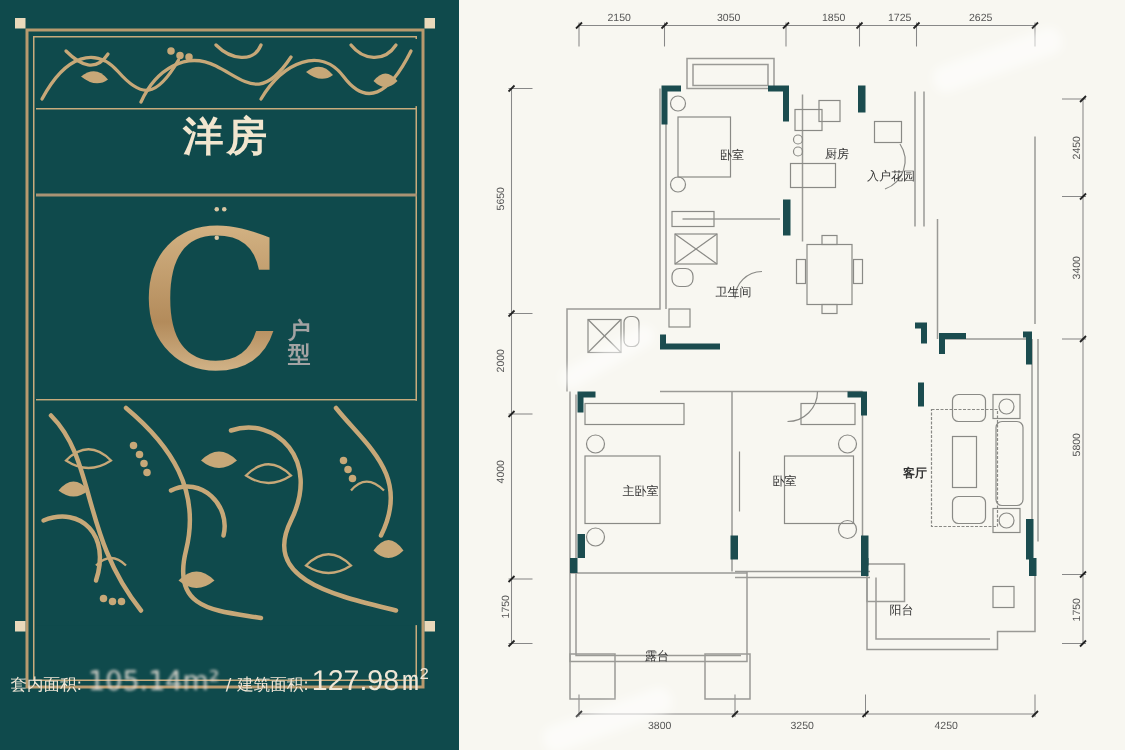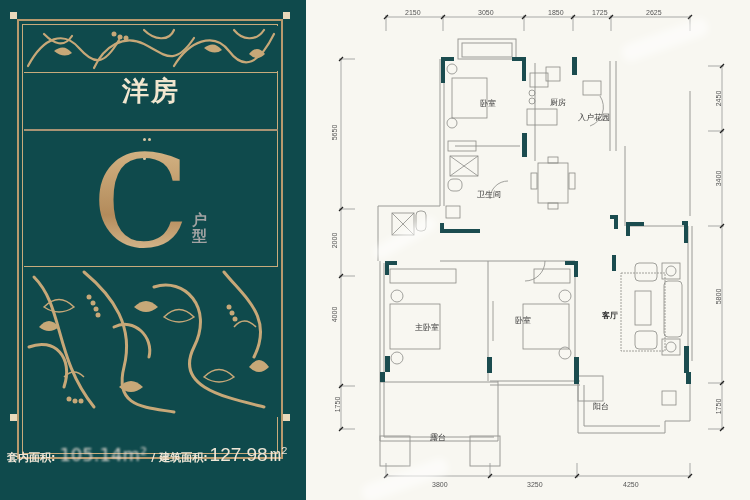--- a/index.html
+++ b/index.html
@@ -10,21 +10,21 @@
   .corner{position:absolute;width:7px;height:7px;background:#e9d9bb;}
   .orn{position:absolute;overflow:hidden;}
   .orn svg{display:block;}
   .title-band{position:absolute;left:24px;top:72px;width:254px;height:56px;border-top:1px solid #c8ab7c;border-bottom:2px solid #a99374;display:flex;align-items:flex-start;justify-content:center;}
   .title-text{font-family:"DejaVu Serif",serif;font-weight:bold;font-size:27px;color:#f1e6cf;letter-spacing:2px;}
   .dot-sep{position:absolute;left:143px;top:126px;width:14px;height:4px;}
   .dot-sep span{display:inline-block;width:3px;height:3px;background:#d9c6a3;margin-right:2px;border-radius:50%;}
   .big-letter{position:absolute;left:92px;top:138px;font-family:"DejaVu Serif",serif;font-size:128px;line-height:128px;color:#c9a876;background:linear-gradient(180deg,#d8b98a 0%,#b38b5b 60%,#e2c9a0 100%);-webkit-background-clip:text;background-clip:text;-webkit-text-fill-color:transparent;}
   .unit-type{position:absolute;left:192px;top:212px;width:16px;font-size:15px;line-height:16px;color:#a3a3a3;font-family:"DejaVu Sans",sans-serif;font-weight:bold;}
   .area-line{position:absolute;left:7px;top:444px;display:flex;align-items:baseline;color:#efe6d6;white-space:nowrap;}
-  .area-lbl{font-size:11px;font-weight:bold;}
+  .area-lbl{font-size:11px;font-weight:normal;}
   .area-val-blur{font-size:18px;margin:0 4px;color:#d7d3cb;filter:blur(1.2px);}
   .area-num{font-size:19px;font-family:"Liberation Sans",sans-serif;margin-left:2px;}
   .area-unit{font-size:19px;font-family:Liberation Mono, monospace;margin-left:2px;}
   .area-sup{font-size:11px;vertical-align:super;}
   .plan{position:absolute;left:310px;top:1px;width:440px;height:500px;}
   .dim-text{position:absolute;font-size:7px;color:#555;font-family:"Liberation Sans",sans-serif;}
   .dim-text.v{transform:rotate(-90deg);transform-origin:center;}
   .room-label{position:absolute;font-size:8px;color:#333;font-family:"DejaVu Sans",sans-serif;white-space:nowrap;}
   .wm{position:absolute;background:rgba(255,255,255,0.55);filter:blur(3px);border-radius:8px;}
 </style>

